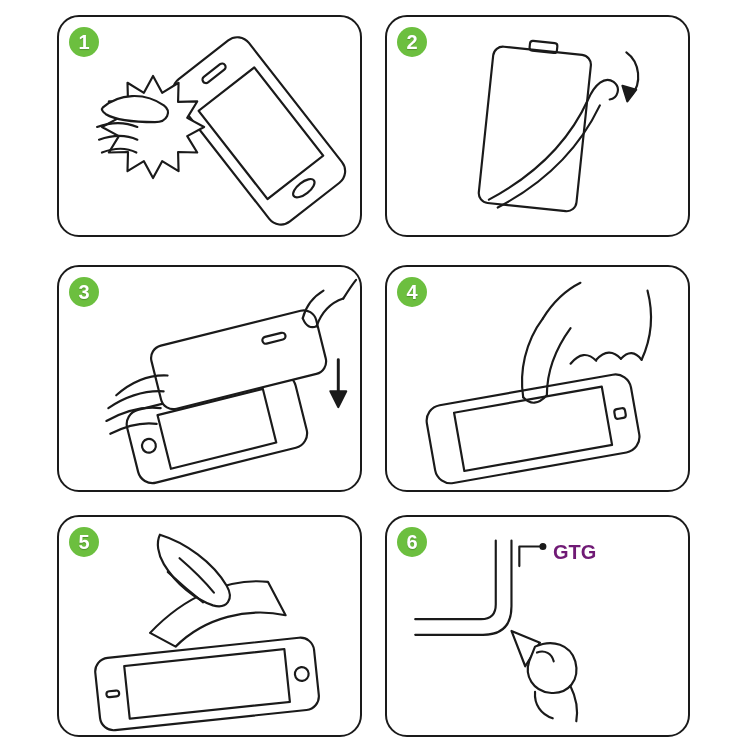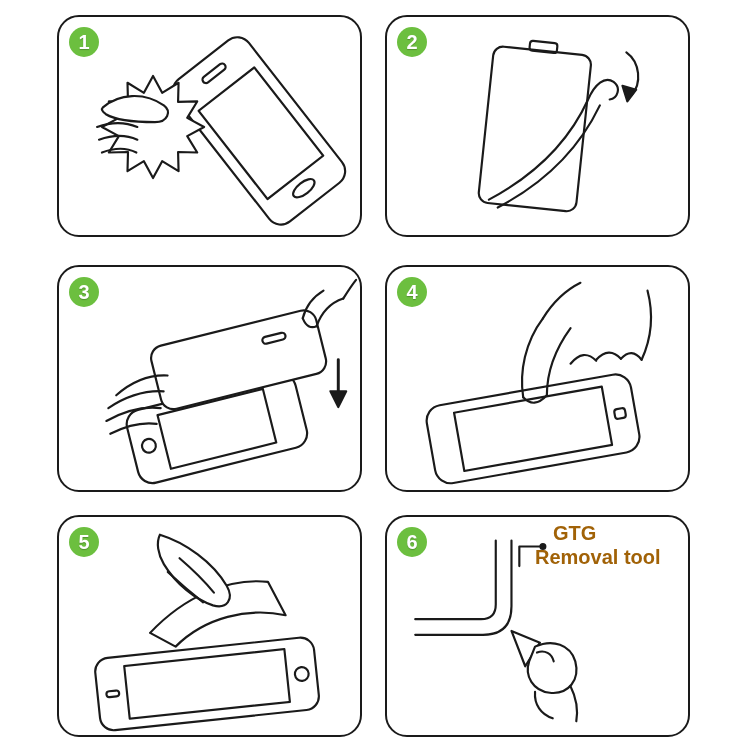--- a/index.html
+++ b/index.html
@@ -25,22 +25,22 @@
   }
   .art { position:absolute; left:0; top:0; width:100%; height:100%; color:var(--line,#1a1a1a); }
   .art path, .art rect, .art ellipse, .art circle, .art line, .art polygon {
     stroke:var(--line,#1a1a1a); stroke-width:2.2; fill:none;
     stroke-linecap:round; stroke-linejoin:round;
   }
   .art .fill-white { fill:#ffffff; }
   .art .fill-dark  { fill:var(--line,#1a1a1a); }
   .art .thick { stroke-width:3; }
   .gtg {
-    position:absolute; left:148px; top:4px; z-index:2;
-    font-weight:bold; font-size:20px; line-height:1.2; color:#a16207; white-space:nowrap;
+    position:absolute; left:148px; top:23px; z-index:2;
+    font-weight:bold; font-size:20px; line-height:1.2; color:#701a75; white-space:nowrap;
   }
   .gtg .l1 { margin-left:18px; }
 </style>
 </head>
 <body>
 
 <div class="stage">
 
   <div class="panel" id="p1">
     <span class="badge">1</span>
@@ -150,21 +150,20 @@
         <path d="M122 42 C 136 54, 148 66, 157 77"></path>
         <path d="M110 56 C 123 68, 136 79, 146 87"></path>
       </g>
     </svg>
   </div>
 
   <div class="panel" id="p6">
     <span class="badge">6</span>
     <div class="gtg">
       <div class="l1">GTG</div>
-      <div class="l2">Removal tool</div>
     </div>
     <svg class="art" viewBox="0 0 305 222">
       <g>
         <path d="M28 104 L 95 104 Q 110 104 110 89 L 110 24"></path>
         <path d="M28 120 L 97 120 Q 126 120 126 91 L 126 24"></path>
       </g>
       <g>
         <polygon class="fill-white" points="126,116 155,128 140,152"></polygon>
       </g>
       <g>

